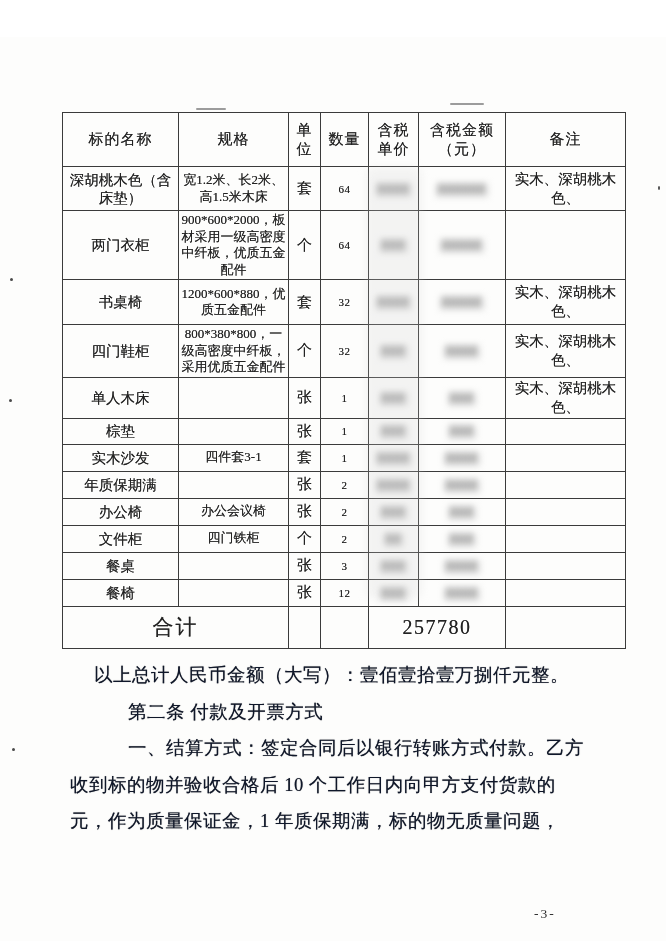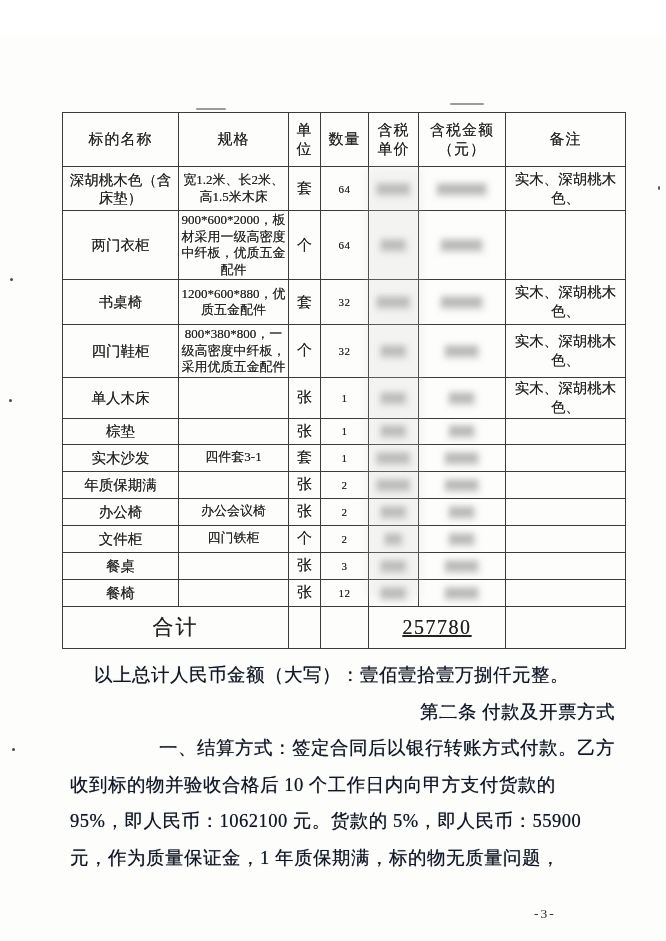--- a/index.html
+++ b/index.html
@@ -36,39 +36,39 @@
   .redacted {
     display:inline-block;
     font-size:14px; letter-spacing:1px;
     color:#6d6d6d;
     background:rgba(195,195,195,0.30);
     border-radius:3px;
     padding:0 3px;
     filter:blur(3px);
   }
   td.c-total-label  { font-size:21px; letter-spacing:2px; }
-  td.c-total-amount { font-size:20px; letter-spacing:1.5px; font-weight:500;text-decoration:underline; }
+  td.c-total-amount { font-size:20px; letter-spacing:1.5px; font-weight:500; }
   
   .haze {
     position:absolute; left:366px; top:130px; width:56px; height:432px;
     background:rgba(208,208,208,0.22);
     filter:blur(4px);
     border-radius:8px;
     pointer-events:none;
   }
   
   .bodytext {
     position:absolute; left:70px; top:620px; width:545px;
     font-size:18.5px; line-height:36.5px; letter-spacing:0.5px;
     color:#0f172a;
     text-shadow:0 0 0.7px rgba(45,45,45,0.8);
   }
   .line { white-space:nowrap; }
   .ind1 { padding-left:24px; }
-  .ind2 { padding-left:58px;text-align:right; }
+  .ind2 { padding-left:58px; }
   
   .pagenum {
     position:absolute; left:534px; top:869px;
     font-size:13.5px; letter-spacing:2px; color:#2a2a2a;
   }
   
   .speck { position:absolute; background:#4a4a4a; border-radius:50%; }
   .dash  { position:absolute; background:#9c9c9c; height:2px; border-radius:1px; }
 </style>
 </head>
@@ -219,21 +219,20 @@
     </tbody>
   </table>
 
   <div class="haze"></div>
 
   <div class="bodytext">
     <div class="line ind1">以上总计人民币金额（大写）：壹佰壹拾壹万捌仟元整。</div>
     <div class="line ind2">第二条 付款及开票方式</div>
     <div class="line ind2">一、结算方式：签定合同后以银行转账方式付款。乙方</div>
     <div class="line">收到标的物并验收合格后 10 个工作日内向甲方支付货款的</div>
-    <div class="line">95%，即人民币：1062100 元。货款的 5%，即人民币：55900</div>
     <div class="line">元，作为质量保证金，1 年质保期满，标的物无质量问题，</div>
   </div>
 
   <div class="pagenum">-3-</div>
 
   <div class="speck" style="left:10px; top:241px; width:3px; height:3px;"></div>
   <div class="speck" style="left:9px; top:362px; width:3px; height:3px;"></div>
   <div class="speck" style="left:12px; top:711px; width:3px; height:3px;"></div>
   <div class="speck" style="left:658px; top:149px; width:2px; height:4px;"></div>
 </div>

